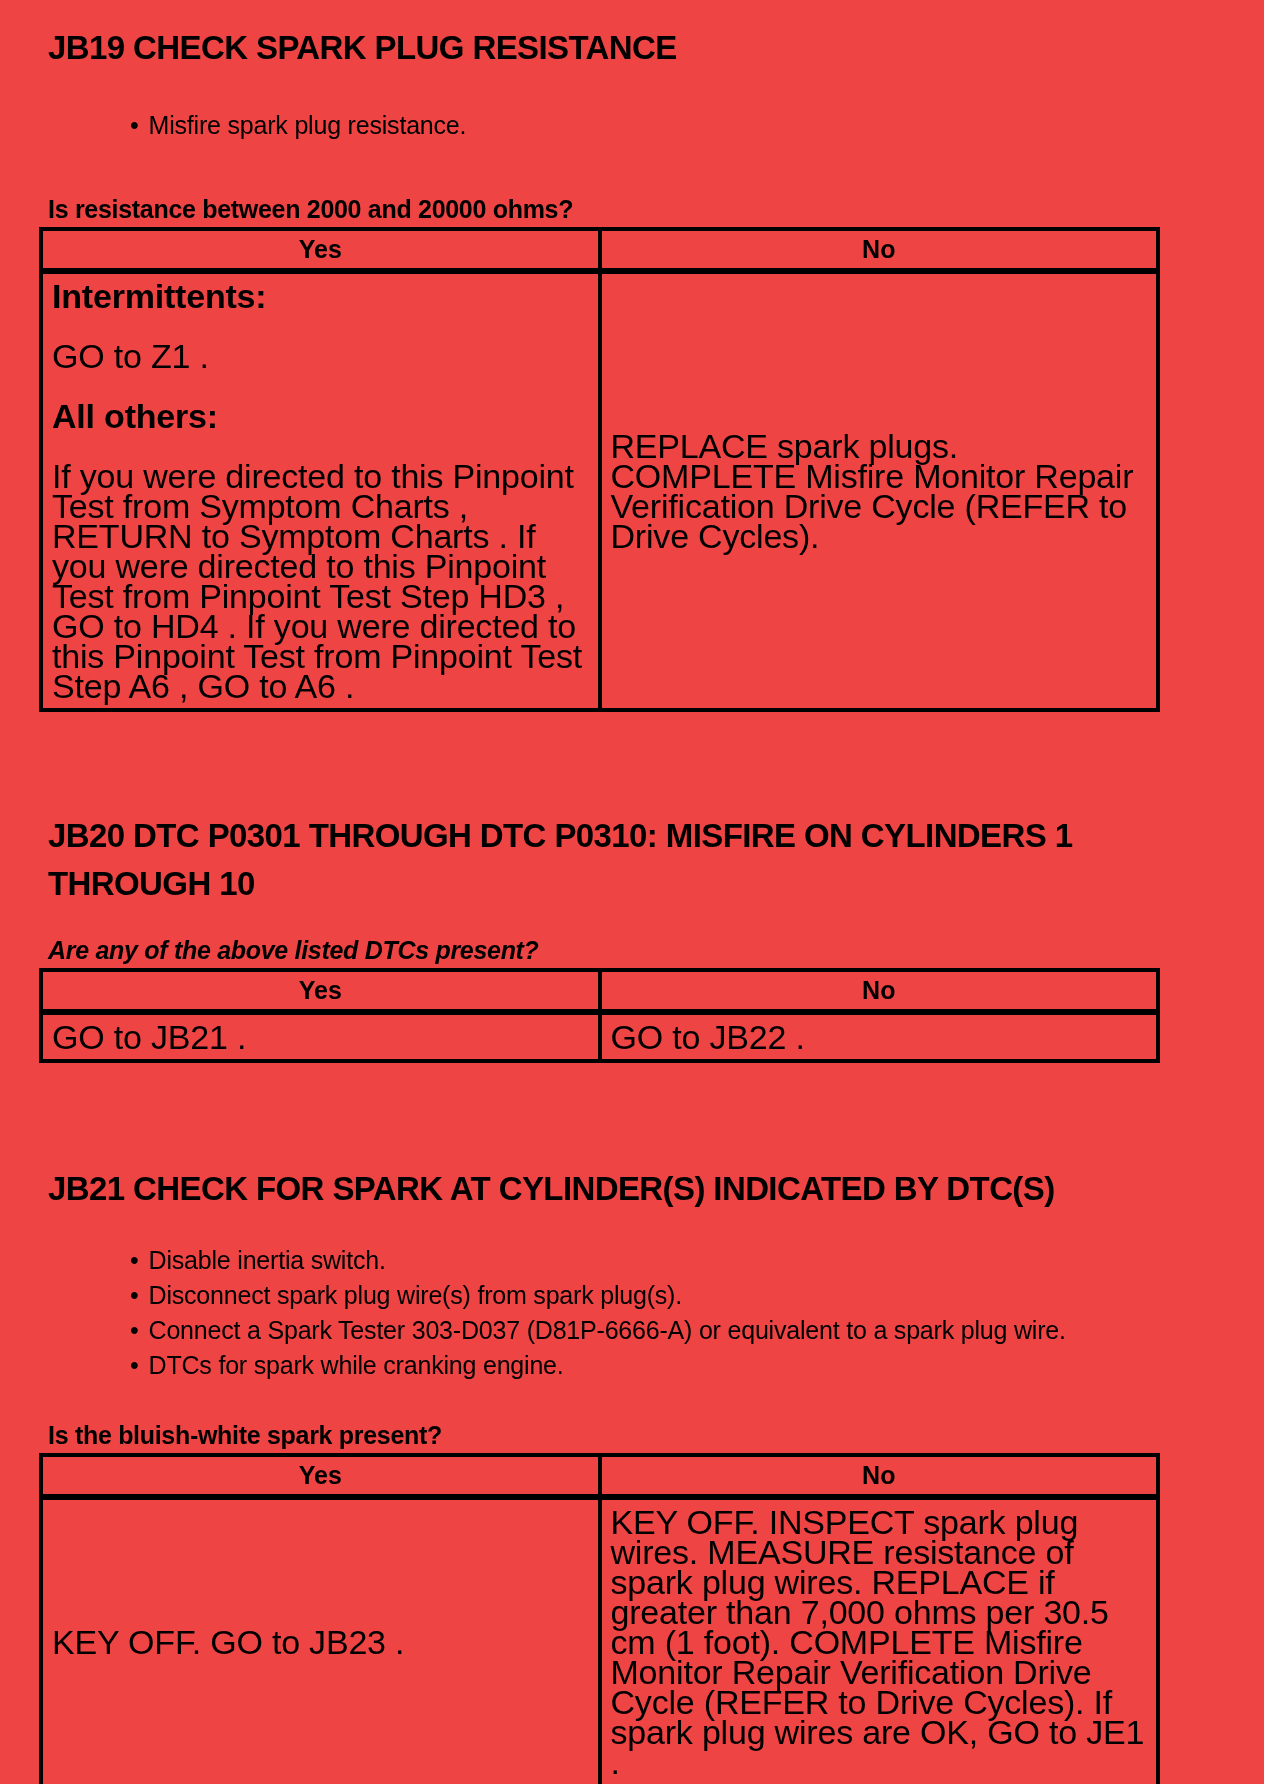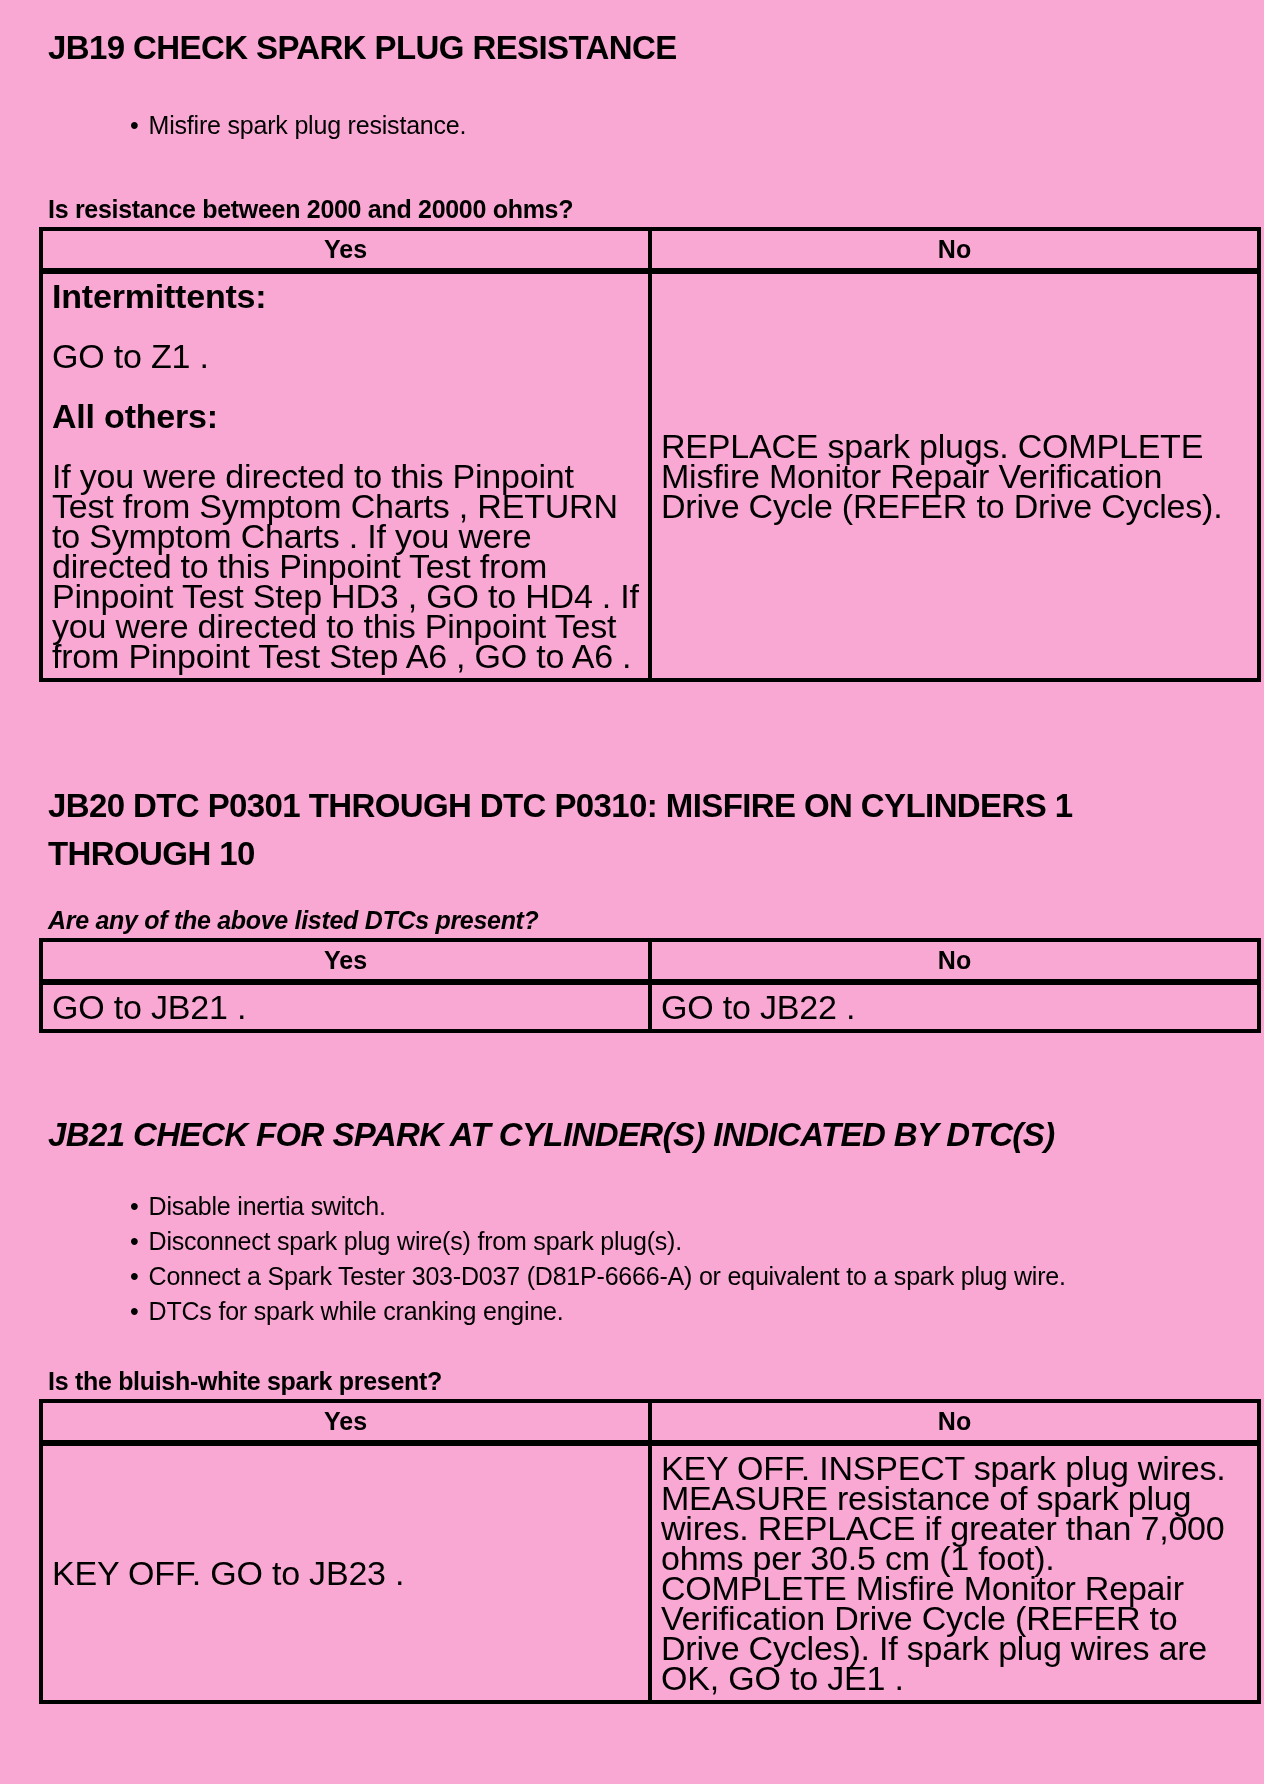--- a/index.html
+++ b/index.html
@@ -6,21 +6,21 @@
     margin: 0;
     padding: 0;
     background: #ffffff;
     color: #000000;
     font-family: "Liberation Sans", sans-serif;
   }
   .page {
     position: relative;
     width: 1264px;
     height: 1784px;
-    background: #f9a8d4;
+    background: #ef4444;
     box-sizing: border-box;
     padding: 24px 0 0 48px;
     overflow: hidden;
   }
   .section-title {
     font-size: 33px;
     font-weight: 700;
     line-height: 48px;
     letter-spacing: -0.6px;
     margin: 0;
@@ -42,21 +42,21 @@
   }
   .question {
     font-size: 25px;
     font-weight: 700;
     letter-spacing: -0.3px;
     margin: 52px 0 3px 0;
   }
   table.decision-table {
     border-collapse: collapse;
     table-layout: fixed;
-    width: 1222px;
+    width: 1121px;
     margin-left: -9px;
     padding-left: 46px;
   }
   .decision-table th,
   .decision-table td {
     border: 4px solid #000000;
     width: 50%;
     box-sizing: border-box;
   }
   .decision-table th {
@@ -82,21 +82,21 @@
     margin-bottom: 0;
   }
   .decision-table td p.bold {
     font-weight: 700;
   }
   td.vmid { vertical-align: middle; }
   
   .section-jb20 .section-title { margin-top: 100px; }
   .section-jb20 .question { margin-top: 28px; font-style: italic; }
   .section-jb20 td { height: 46px; }
-  .section-jb21 .section-title { margin-top: 78px; font-style: italic; }
+  .section-jb21 .section-title { margin-top: 102px; }
   .section-jb21 .bullets { margin-top: 30px; }
   .section-jb21 .question { margin-top: 38px; }
 </style>
 </head>
 <body>
 
 <div class="page">
 
   <section class="section section-jb19">
     <h1 class="section-title">JB19 CHECK SPARK PLUG RESISTANCE</h1>

